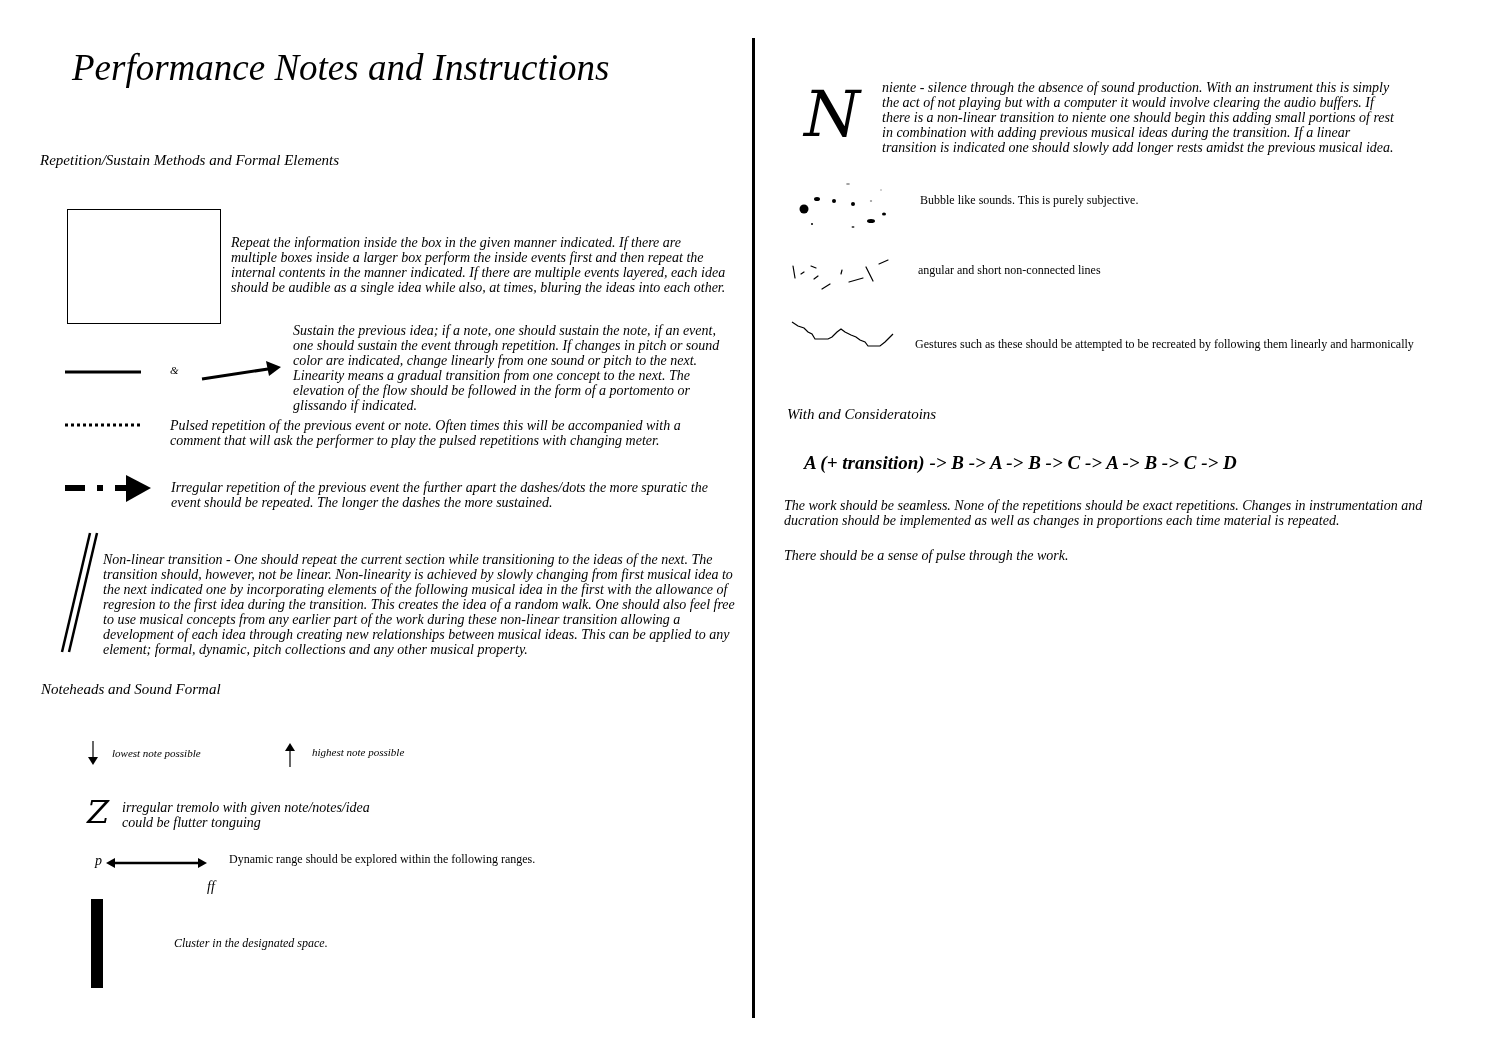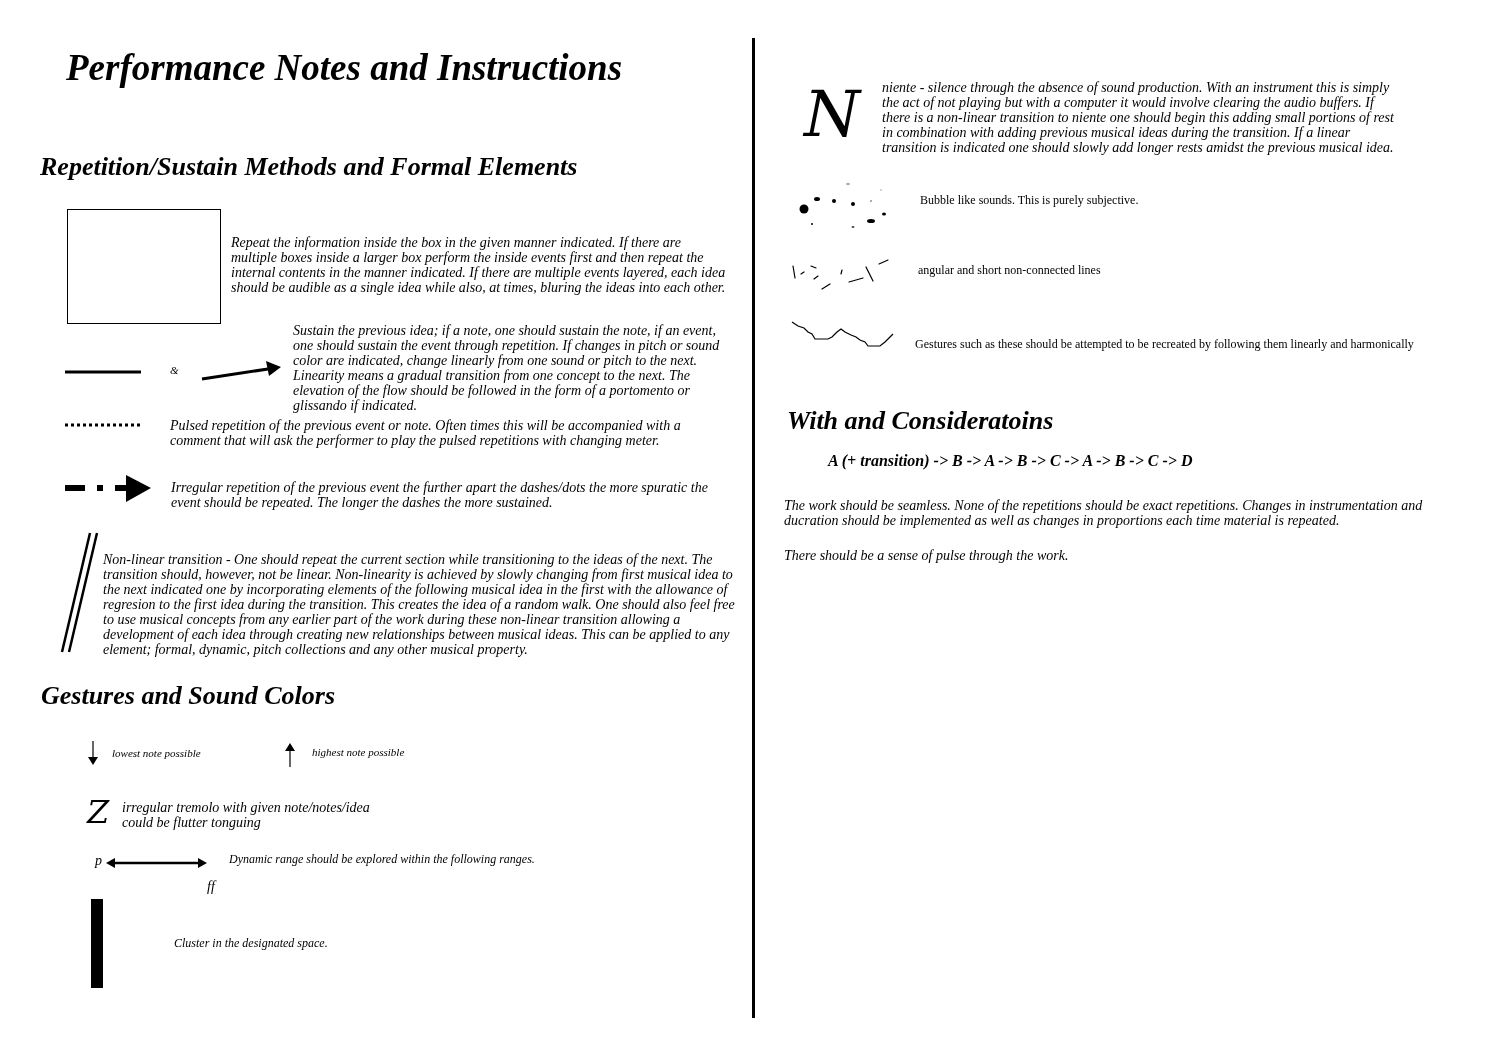--- a/index.html
+++ b/index.html
@@ -1,21 +1,21 @@
 <!DOCTYPE html>
 <html><head>
 <meta charset="utf-8">
 <style>
   html, body { margin: 0; padding: 0; background: #ffffff; }
   body { width: 1488px; height: 1052px; position: relative; overflow: hidden; color: #000; font-family: "Liberation Serif", "DejaVu Serif", serif; }
   .abs { position: absolute; }
   .it { font-style: italic; }
   .small { font-size: 14px; line-height: 15px; }
-  .title { font-size: 37px; font-weight: bold; font-style: italic; left: 66px; top: 46px; white-space: nowrap; }
-  .h2 { font-size: 26px; font-weight: bold; font-style: italic; white-space: nowrap; }
+  .title { font-size: 37px; font-weight: normal; font-style: italic; left: 72px; top: 46px; white-space: nowrap; }
+  .h2 { font-size: 15px; font-weight: normal; font-style: italic; white-space: nowrap; }
   .divider { left: 752px; top: 38px; width: 3px; height: 980px; background: #000; }
   .plain { font-size: 11.5px; line-height: 15px; white-space: nowrap; }
   svg { position: absolute; overflow: visible; }
 </style>
 </head>
 <body>
 
 <div class="abs title">Performance Notes and Instructions</div>
 
 <div class="abs divider"></div>
@@ -47,21 +47,21 @@
   <polygon points="62,1 87,14 62,28" fill="#000"></polygon>
 </svg>
 <div class="abs it small" style="left:171px; top:480px; width:560px;">Irregular repetition of the previous event the further apart the dashes/dots the more spuratic the event should be repeated.  The longer the dashes the more sustained.</div>
 
 <svg style="left:58px; top:530px;" width="42" height="126">
   <line x1="32" y1="3" x2="4" y2="122" stroke="#000" stroke-width="2.5"></line>
   <line x1="39" y1="3" x2="11" y2="122" stroke="#000" stroke-width="2.5"></line>
 </svg>
 <div class="abs it small" style="left:103px; top:552px; width:640px;">Non-linear transition - One should repeat the current section while transitioning to the ideas of the next.  The transition should, however, not be linear.  Non-linearity is achieved by slowly changing from first musical idea to the next indicated one by incorporating elements of the following musical idea in the first with the allowance of regresion to the first idea during the transition.  This creates the idea of a random walk.  One should also feel free to use musical concepts from any earlier part of the work during these non-linear transition allowing a development of each idea through creating new relationships between musical ideas.  This can be applied to any element; formal, dynamic, pitch collections and any other musical property.</div>
 
-<div class="abs h2" style="left:41px; top:681px;">Gestures and Sound Colors</div>
+<div class="abs h2" style="left:41px; top:681px;">Noteheads and Sound Formal</div>
 
 <svg style="left:86px; top:740px;" width="14" height="26">
   <line x1="7" y1="1" x2="7" y2="18" stroke="#000" stroke-width="1.2"></line>
   <polygon points="2,17 12,17 7,25" fill="#000"></polygon>
 </svg>
 <div class="abs it" style="left:112px; top:747px; font-size:11px;">lowest note possible</div>
 
 <svg style="left:283px; top:742px;" width="14" height="26">
   <polygon points="2,9 12,9 7,1" fill="#000"></polygon>
   <line x1="7" y1="8" x2="7" y2="25" stroke="#000" stroke-width="1.2"></line>
@@ -72,21 +72,21 @@
 <div class="abs it small" style="left:122px; top:800px; white-space:nowrap;">irregular tremolo with given note/notes/idea</div>
 <div class="abs it small" style="left:122px; top:815px; white-space:nowrap;">could be flutter tonguing</div>
 
 <div class="abs it" style="left:95px; top:853px; font-size:14px;">p</div>
 <svg style="left:106px; top:856px;" width="102" height="14">
   <line x1="6" y1="7" x2="96" y2="7" stroke="#000" stroke-width="2.5"></line>
   <polygon points="0,7 9,2 9,12" fill="#000"></polygon>
   <polygon points="101,7 92,2 92,12" fill="#000"></polygon>
 </svg>
 <div class="abs it" style="left:207px; top:879px; font-size:14px;">ff</div>
-<div class="abs plain" style="left:229px; top:852px; font-size:12px;font-style:italic;">Dynamic range should be explored within the following ranges.</div>
+<div class="abs plain" style="left:229px; top:852px; font-size:12px;">Dynamic range should be explored within the following ranges.</div>
 
 <div class="abs" style="left:91px; top:899px; width:12px; height:89px; background:#000;"></div>
 <div class="abs plain" style="left:174px; top:936px; font-size:12px;font-style:italic;">Cluster in the designated space.</div>
 
 <div class="abs it" style="left:804px; top:78px; font-size:64px; line-height:72px; font-family:'DejaVu Serif', serif; font-weight:normal;">N</div>
 <div class="abs it small" style="left:882px; top:80px; width:520px;">niente - silence through the absence of sound production.  With an instrument this is simply the act of not playing but with a computer it would involve clearing the audio buffers.  If there is a non-linear transition to niente one should begin this adding small portions of rest in combination with adding previous musical ideas during the transition.  If a linear transition is indicated one should slowly add longer rests amidst the previous musical idea.</div>
 
 <svg style="left:795px; top:180px;" width="100" height="50">
   <ellipse cx="9" cy="29" rx="4.5" ry="4.5" fill="#000"></ellipse>
   <ellipse cx="22" cy="19" rx="3" ry="2" fill="#000"></ellipse>
@@ -116,15 +116,15 @@
   </g>
 </svg>
 <div class="abs plain" style="left:918px; top:263px; font-size:12px;">angular and short non-connected lines</div>
 
 <svg style="left:790px; top:318px;" width="110" height="35">
   <polyline points="2,4 8,8 14,10 18,14 22,16 25,21 38,21 42,19 47,14 51,11 55,14 61,17 66,19 70,22 75,24 78,28 90,28 95,24 99,20 103,16" fill="none" stroke="#000" stroke-width="1.2"></polyline>
 </svg>
 <div class="abs plain" style="left:915px; top:337px; font-size:12px;">Gestures such as these should be attempted to be recreated by following them linearly and harmonically</div>
 
 <div class="abs h2" style="left:787px; top:406px;">With and Consideratoins</div>
-<div class="abs" style="left:828px; top:452px; font-size:16px; font-weight:bold; font-style:italic; white-space:nowrap;text-align:center;">A (+ transition) -&gt; B -&gt; A -&gt; B -&gt; C -&gt; A -&gt; B -&gt; C -&gt; D</div>
+<div class="abs" style="left:804px; top:452px; font-size:19px; font-weight:bold; font-style:italic; white-space:nowrap;text-align:center;">A (+ transition) -&gt; B -&gt; A -&gt; B -&gt; C -&gt; A -&gt; B -&gt; C -&gt; D</div>
 <div class="abs it small" style="left:784px; top:498px; width:660px;">The work should be seamless. None of the repetitions should be exact repetitions. Changes in instrumentation and ducration should be implemented as well as changes in proportions each time material is repeated.</div>
 <div class="abs it small" style="left:784px; top:548px; white-space:nowrap;">There should be a sense of pulse through the work.</div>
 
 </body></html>

